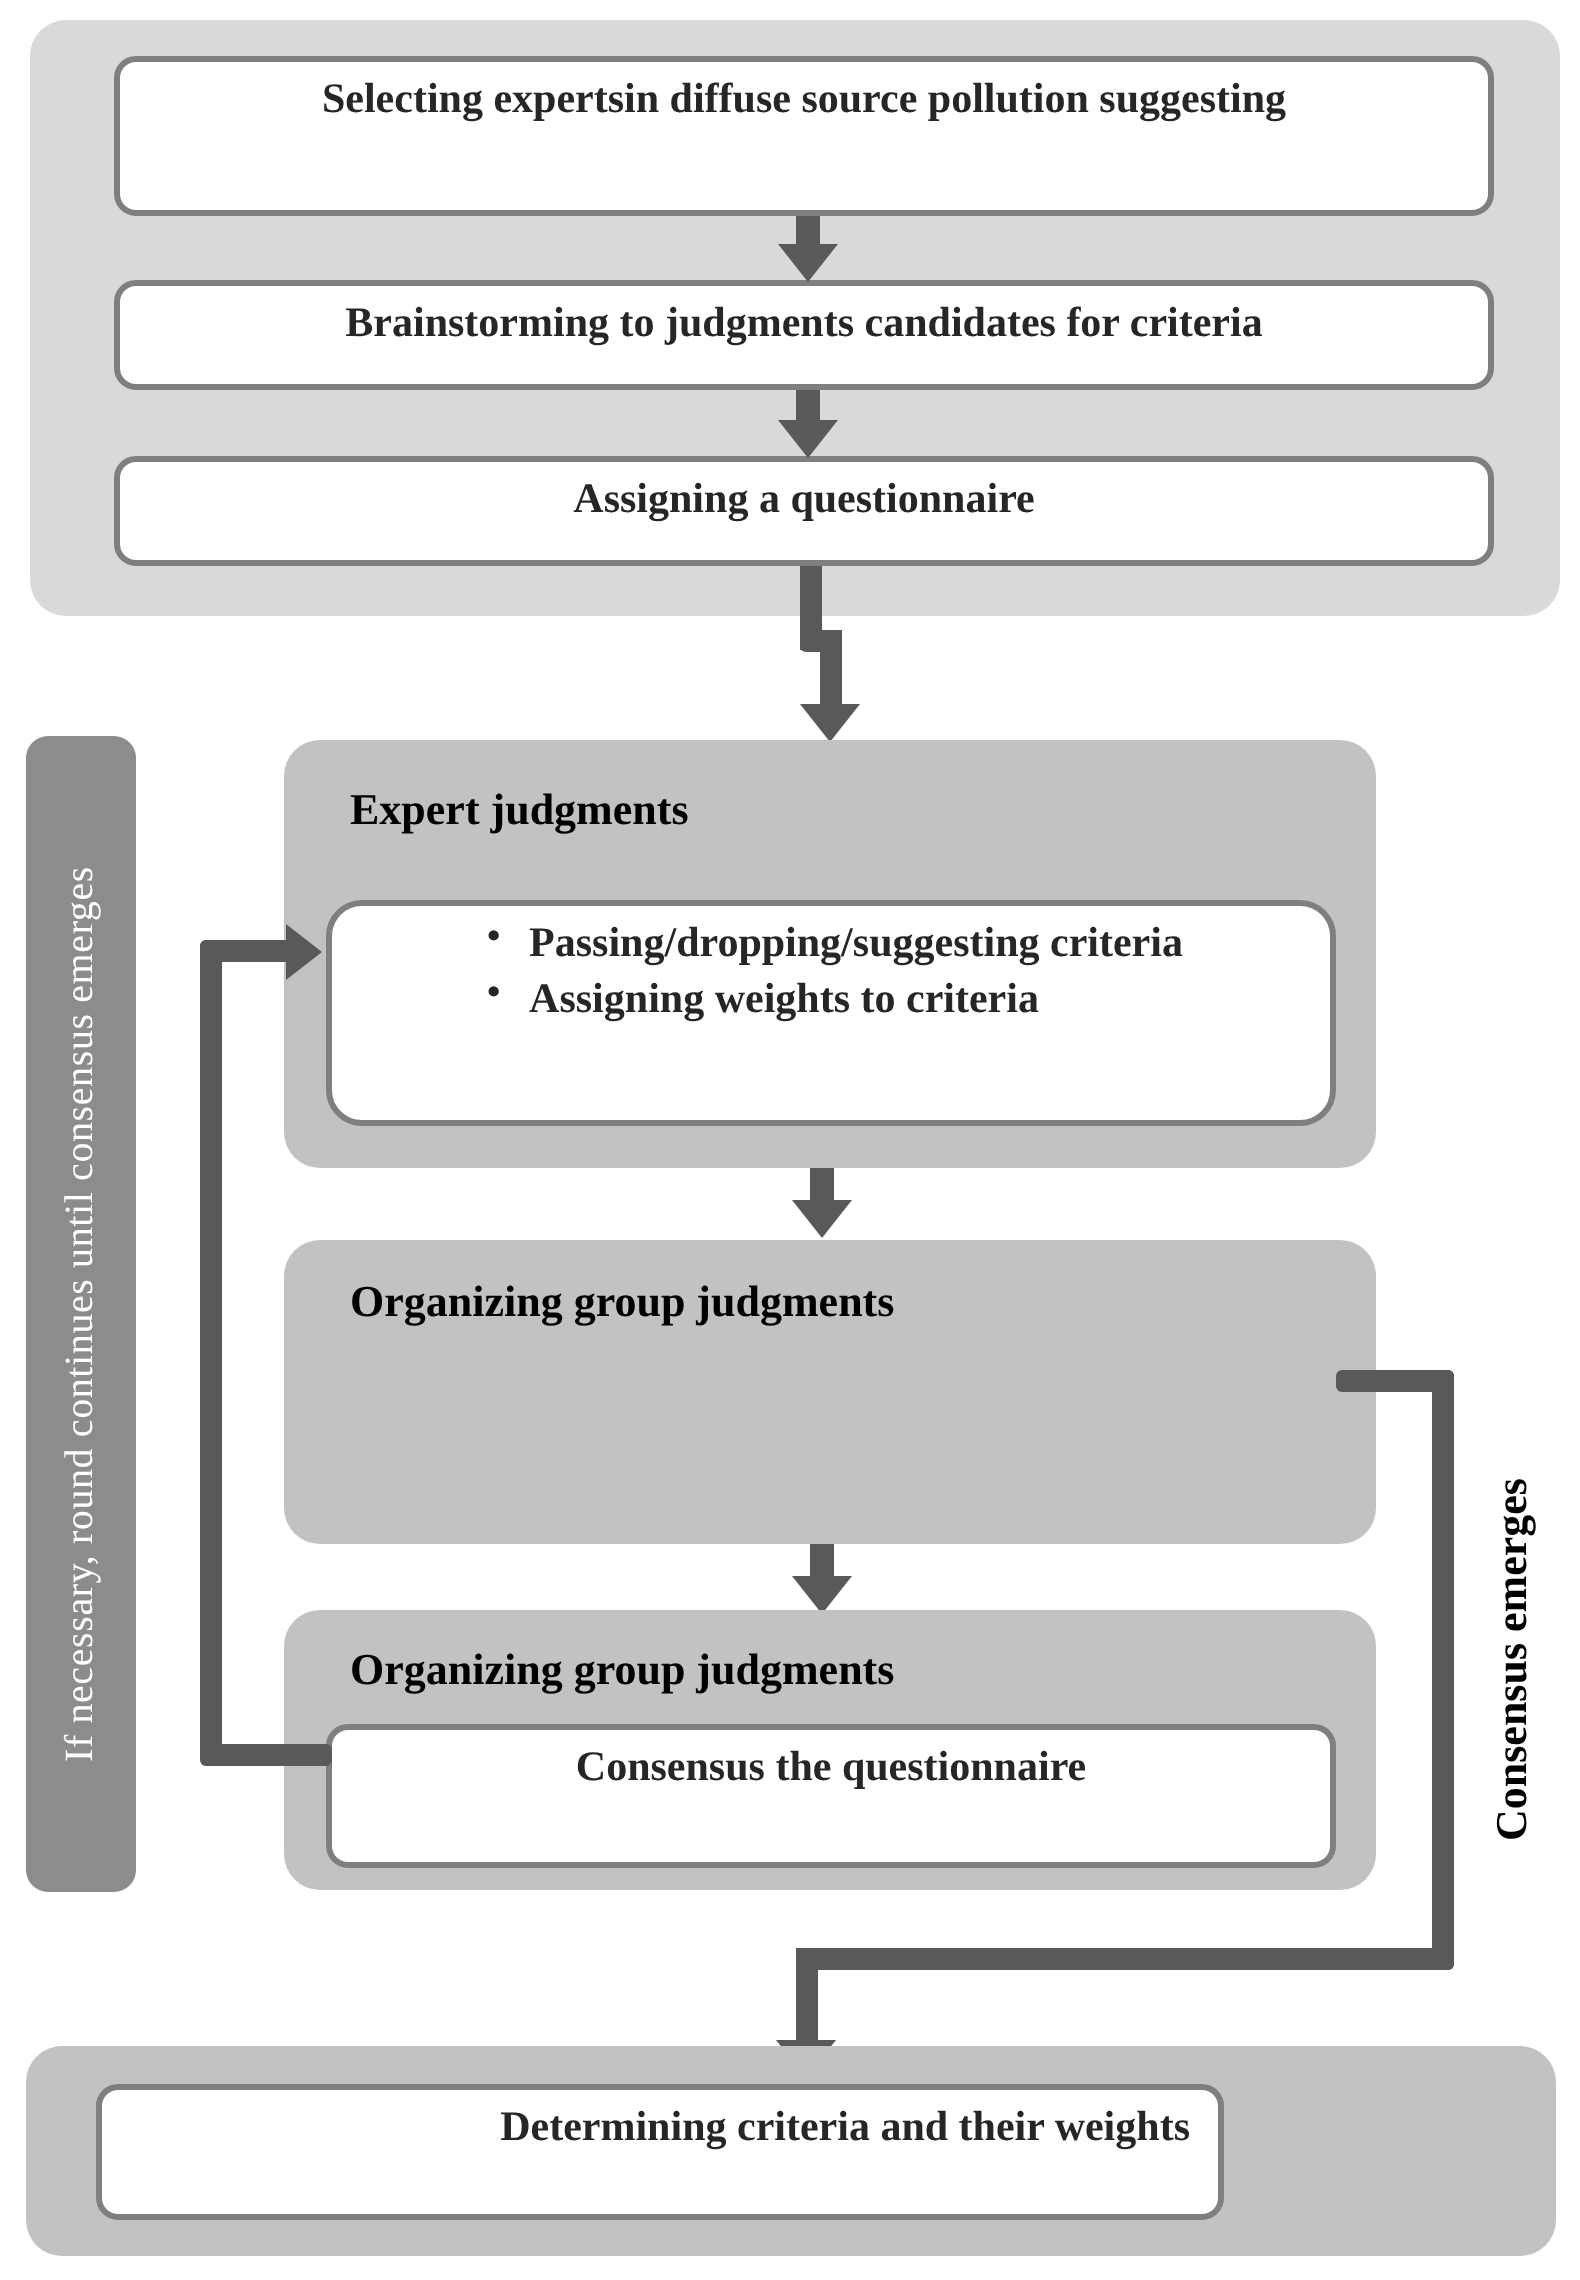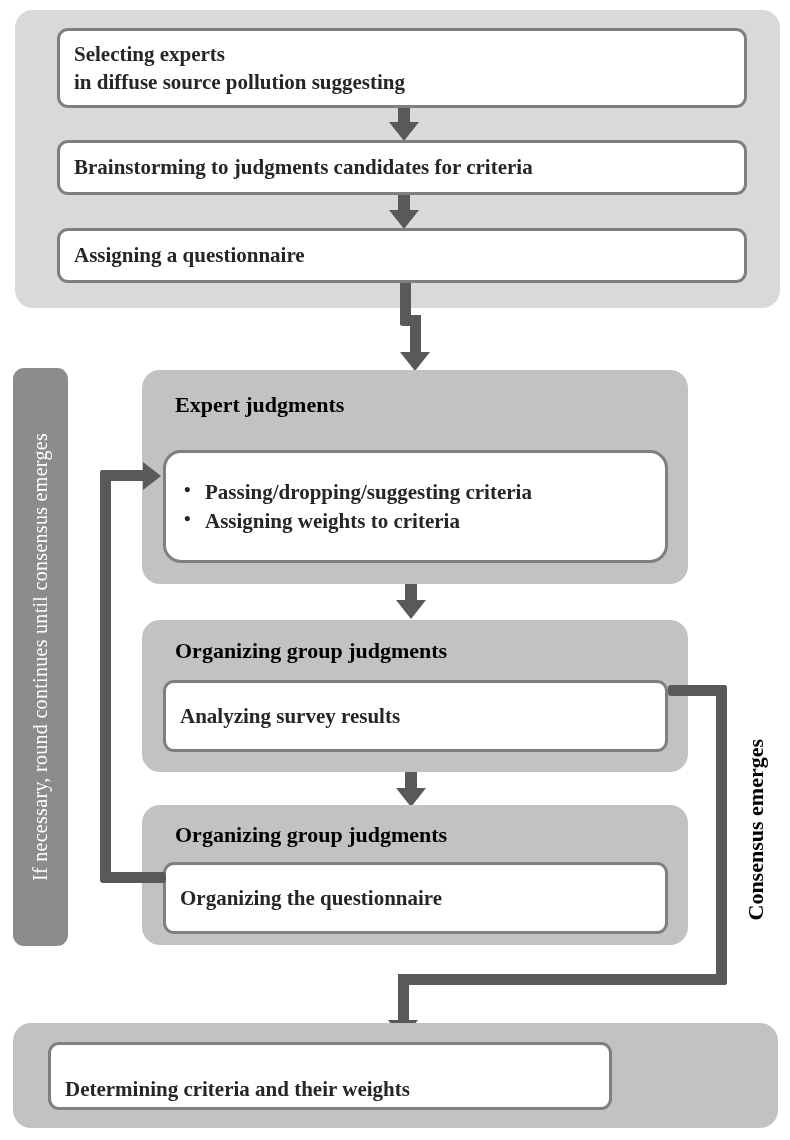--- a/index.html
+++ b/index.html
@@ -31,21 +31,21 @@
   .panel-mid   { background: #c2c2c2; }
 
   
   .box {
     position: absolute;
     box-sizing: border-box;
     background: #ffffff;
     border: 3px solid #7f7f7f;
     border-radius: 11px;
     display: flex;
-    flex-direction: column;
+    flex-direction: row;
     justify-content: center;
     color: #262626;
     font-weight: bold;
     font-size: 21px;
     line-height: 1.34;
     padding: 4px 14px;
   }
   .box .line { white-space: nowrap; }
 
   
@@ -179,33 +179,30 @@
     </ul>
   </div>
 
   <div class="seg" style="left:405px; top:584px; width:12px; height:19px;"></div>
   <div class="arrowhead-down" style="left:396px; top:600px;"></div>
 
   <div class="panel panel-mid" style="left:142px; top:620px; width:546px; height:152px;"></div>
 
   <div class="panel-heading" style="left:175px; top:638px;">Organizing group judgments</div>
 
-  <div class="box" style="left:163px; top:680px; width:505px; height:72px;">
-    <span class="line">Analyzing survey results</span>
-  </div>
 
   <div class="seg" style="left:405px; top:772px; width:12px; height:19px;"></div>
   <div class="arrowhead-down" style="left:396px; top:788px;"></div>
 
   <div class="panel panel-mid" style="left:142px; top:805px; width:546px; height:140px;"></div>
 
   <div class="panel-heading" style="left:175px; top:822px;">Organizing group judgments</div>
 
   <div class="box" style="left:163px; top:862px; width:505px; height:72px;">
-    <span class="line">Organizing the questionnaire</span>
+    <span class="line">Consensus the questionnaire</span>
   </div>
 
   <div class="corner" style="left:100px; top:872px; width:66px; height:11px;"></div>
   <div class="corner" style="left:100px; top:470px; width:11px; height:410px;"></div>
   <div class="corner" style="left:100px; top:470px; width:50px; height:11px;"></div>
   <div class="arrowhead-right" style="left:143px; top:462px;"></div>
 
   <div class="corner" style="left:668px; top:685px; width:59px; height:11px;"></div>
   <div class="corner" style="left:716px; top:685px; width:11px; height:300px;"></div>
   <div class="corner" style="left:398px; top:974px; width:329px; height:11px;"></div>

